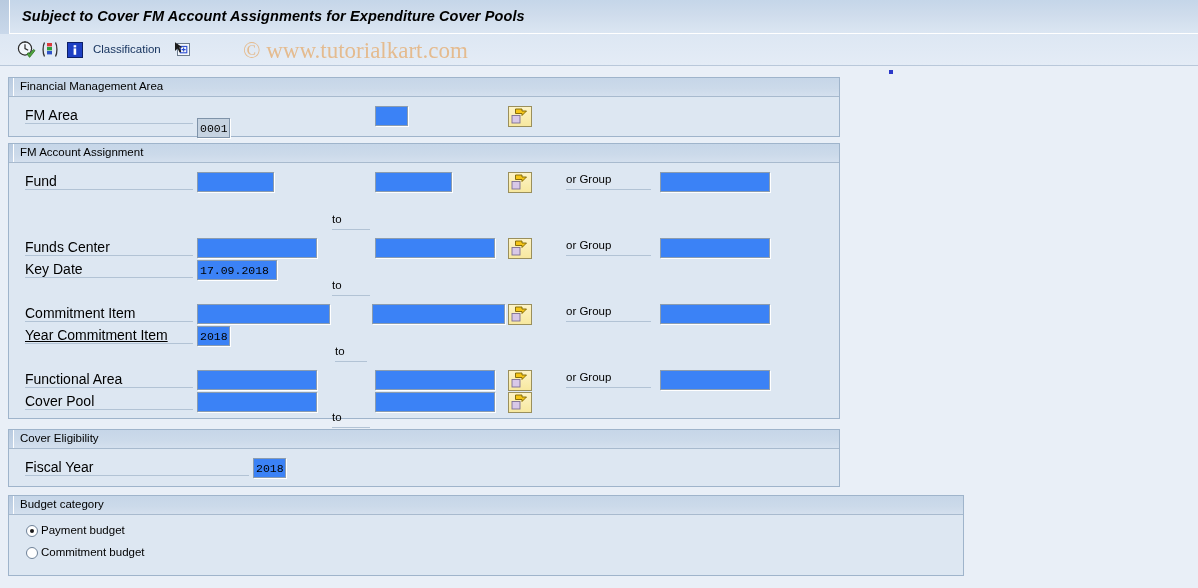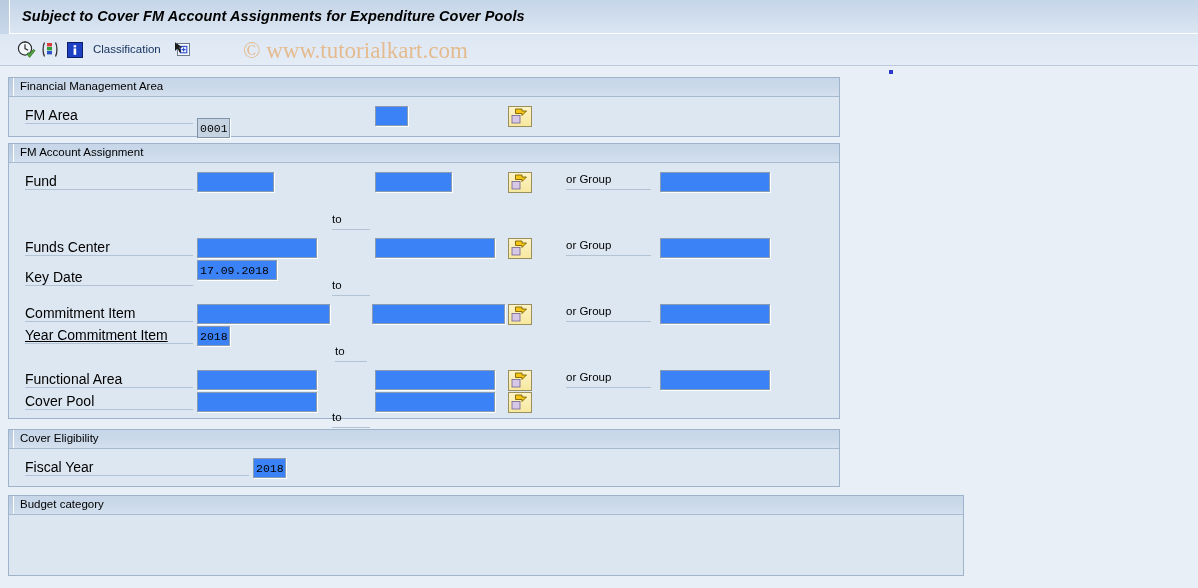--- a/index.html
+++ b/index.html
@@ -250,21 +250,21 @@
       <input class="fld shadow" style="left: 366px; top: 75px; width: 120px;" value="">
       <div class="msbtn" style="left:499px; top:75px;">
         <svg width="19" height="18" viewBox="0 0 19 18">
           <rect x="1" y="7.5" width="8" height="7.5" fill="#d8c8e8" stroke="#7d6f92" stroke-width="0.9"></rect>
           <path d="M4.5 1 L11 1 L11 3 L15.5 3 L11 7.5 L11 5.5 L4.5 5.5 z" fill="#f5c518" stroke="#7a6200" stroke-width="0.9"></path>
         </svg>
       </div>
       <div class="orlbl" style="left:557px; top:76px; width:85px;">or Group</div>
       <input class="fld shadow" style="left: 651px; top: 75px; width: 110px;" value="">
 
-      <div class="lbl" style="left:16px; top:98px; width:168px;margin-top:8px;">Key Date</div>
+      <div class="lbl" style="left:16px; top:98px; width:168px;">Key Date</div>
       <input class="fld shadow" style="left: 188px; top: 97px; width: 80px;" value="17.09.2018">
 
       <div class="lbl" style="left:16px; top:142px; width:168px;">Commitment Item</div>
       <input class="fld shadow" style="left: 188px; top: 141px; width: 133px;" value="">
       <div class="tolbl" style="left:326px; top:142px; width:32px;">to</div>
       <input class="fld shadow" style="left: 363px; top: 141px; width: 133px;" value="">
       <div class="msbtn" style="left:499px; top:141px;">
         <svg width="19" height="18" viewBox="0 0 19 18">
           <rect x="1" y="7.5" width="8" height="7.5" fill="#d8c8e8" stroke="#7d6f92" stroke-width="0.9"></rect>
           <path d="M4.5 1 L11 1 L11 3 L15.5 3 L11 7.5 L11 5.5 L4.5 5.5 z" fill="#f5c518" stroke="#7a6200" stroke-width="0.9"></path>
@@ -311,15 +311,27 @@
       <div class="lbl" style="left:16px; top:10px; width:224px;">Fiscal Year</div>
       <input class="fld shadow" style="left: 244px; top: 9px; width: 33px;" value="2018">
     </div>
   </div>
 
   <div class="panel" style="left:8px; top:495px; width:956px; height:81px;">
     <div class="panel-head">
       <div class="hl"></div>
       <div class="panel-title">Budget category</div>
     </div>
+    <div class="panel-body">
+
+      <div class="radio-row" style="left:17px; top:9px;">
+        <span class="rdo on"></span>
+        <span class="rdo-lbl">Payment budget</span>
+      </div>
+
+      <div class="radio-row" style="left:17px; top:31px;">
+        <span class="rdo"></span>
+        <span class="rdo-lbl">Commitment budget</span>
+      </div>
+    </div>
   </div>
 
 </div>
 
 </body></html>

